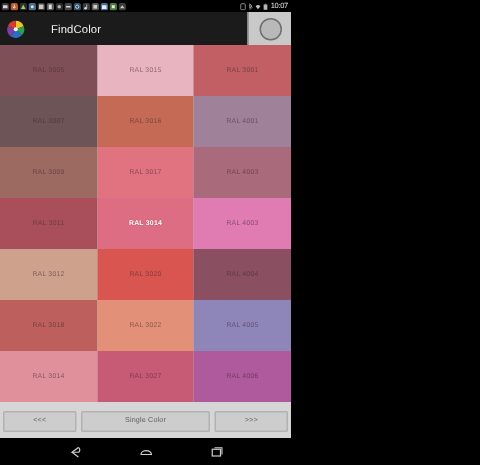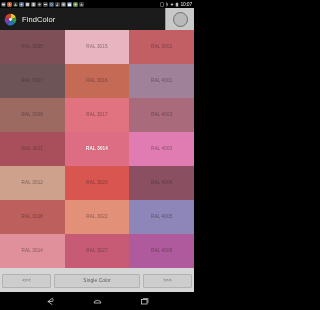--- a/index.html
+++ b/index.html
@@ -68,20 +68,21 @@
   
   .actionbar {
     height: 22px;
     background: #1b1b1b;
     display: flex;
     align-items: center;
     padding-left: 4px;
     box-sizing: border-box;
     flex: 0 0 auto;
     position: relative;
+    gap: 12px;
   }
   .app-icon {
     width: 13px;
     height: 13px;
     flex: 0 0 auto;
     margin-right: 5px;
   }
   .app-title {
     color: #f2f2f2;
     font-size: 7.5px;

